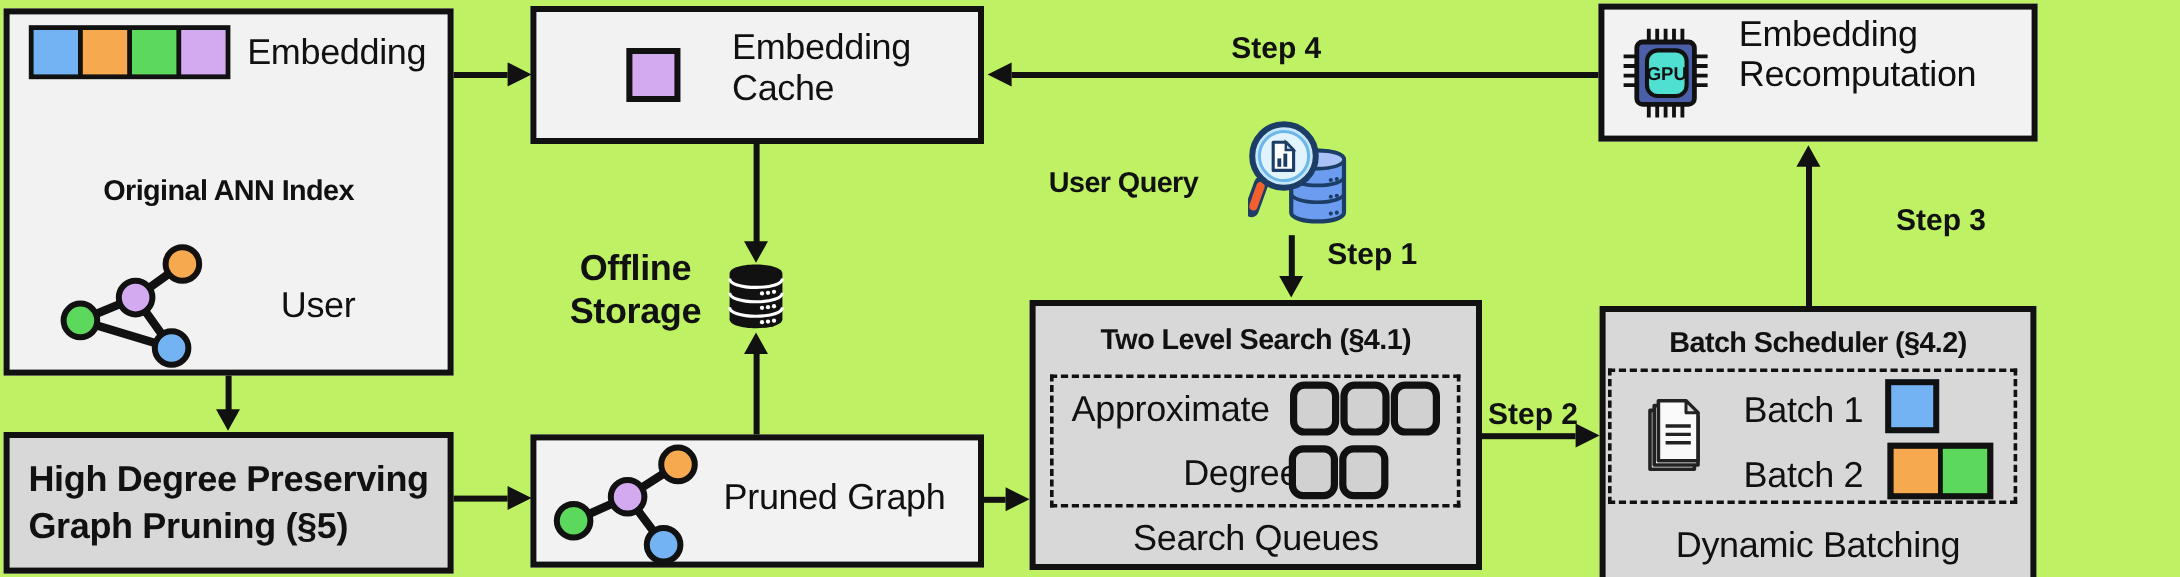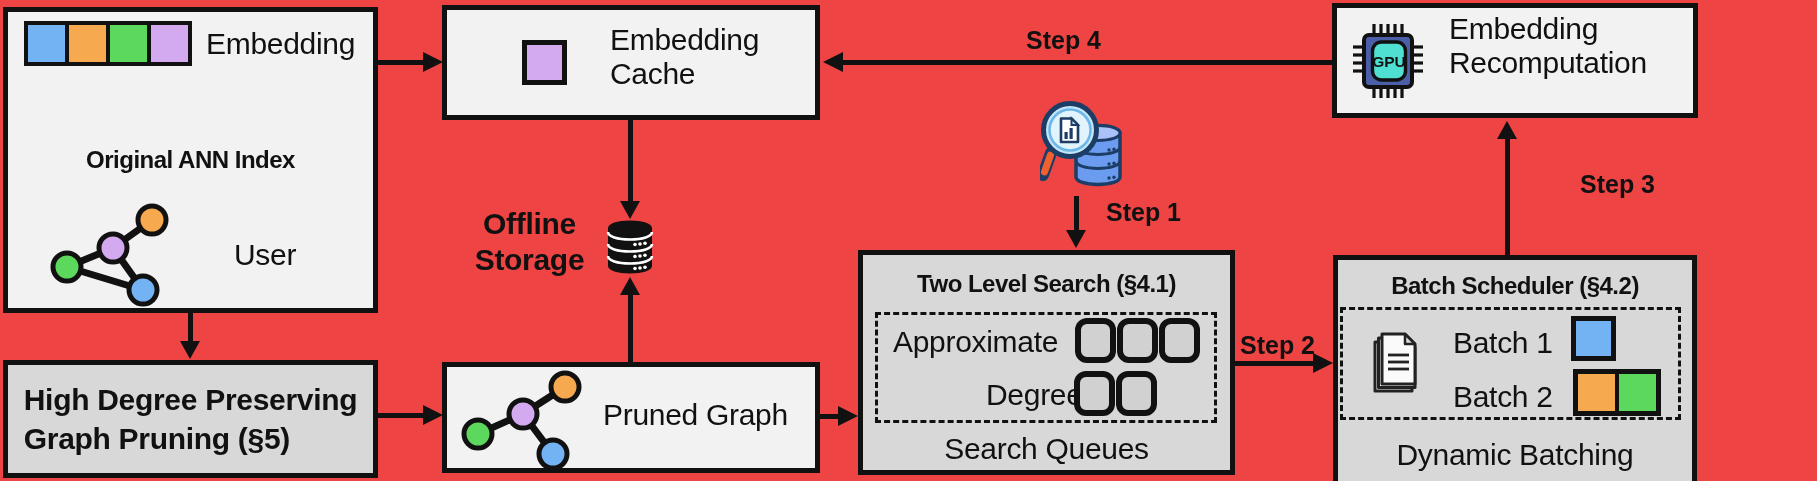--- a/index.html
+++ b/index.html
@@ -1,18 +1,18 @@
 <!DOCTYPE html>
 <html><head>
 <meta charset="utf-8">
 <style>
   * { box-sizing: border-box; margin: 0; padding: 0; }
   html,body { background:#fff; }
   body { font-family: "Liberation Sans", "DejaVu Sans", sans-serif; color:#111; }
-  #stage { position:relative; width:1817px; height:481px; background:#ef4444; overflow:hidden; }
+  #stage { position:relative; width:1817px; height:481px; background:#bef264; overflow:hidden; }
 
   
   .box { position:absolute; border:5px solid #111; }
   .fill-light { background:#f2f2f2; }
   .fill-dark  { background:#d8d8d8; }
 
   #box-ann    { left:3px;    top:7px;   width:375px; height:306px; }
   #box-hdp    { left:3px;    top:360px; width:375px; height:118px; display:flex; align-items:center; justify-content:center; }
   #box-cache  { left:442px;  top:5px;   width:378px; height:115px; }
   #box-pruned { left:442px;  top:362px; width:378px; height:111px; }
@@ -140,20 +140,21 @@
       <g stroke="#111" stroke-width="5">
         <circle cx="110" cy="20" r="14" fill="#f6a94e"></circle>
         <circle cx="68" cy="47" r="14" fill="#d3a9f0"></circle>
         <circle cx="23" cy="67" r="14" fill="#5cd95c"></circle>
         <circle cx="98" cy="87" r="14" fill="#74b3f3"></circle>
       </g>
     </svg>
     <div class="abs t-label" style="left:156px; top:31px;">Pruned Graph</div>
   </div>
 
+  <div class="abs t-title" style="left:874px; top:139px;">User Query</div>
   <svg class="abs" style="left:1040px; top:97px;" width="84" height="98" viewBox="0 0 84 98">
     <path d="M36,36 C36,31.5 45.8,28.5 58,28.5 C70.2,28.5 80,31.5 80,36 L80,80 C80,84.5 70.2,87.5 58,87.5 C45.8,87.5 36,84.5 36,80 Z" fill="#6b9cf0" stroke="#1c3e66" stroke-width="3.5"></path>
     <path d="M36,36 C36,40.5 45.8,43.5 58,43.5 C70.2,43.5 80,40.5 80,36 C80,31.5 70.2,28.5 58,28.5 C45.8,28.5 36,31.5 36,36 Z" fill="#aac2f7" stroke="#1c3e66" stroke-width="3"></path>
     <g fill="none" stroke="#1c3e66" stroke-width="3">
       <path d="M36,50 C36,54.5 45.8,57.5 58,57.5 C70.2,57.5 80,54.5 80,50"></path>
       <path d="M36,64 C36,68.5 45.8,71.5 58,71.5 C70.2,71.5 80,68.5 80,64"></path>
     </g>
     <g fill="#1c3e66">
       <circle cx="69" cy="53" r="1.7"></circle>
         <circle cx="74" cy="52.2" r="1.7"></circle>

